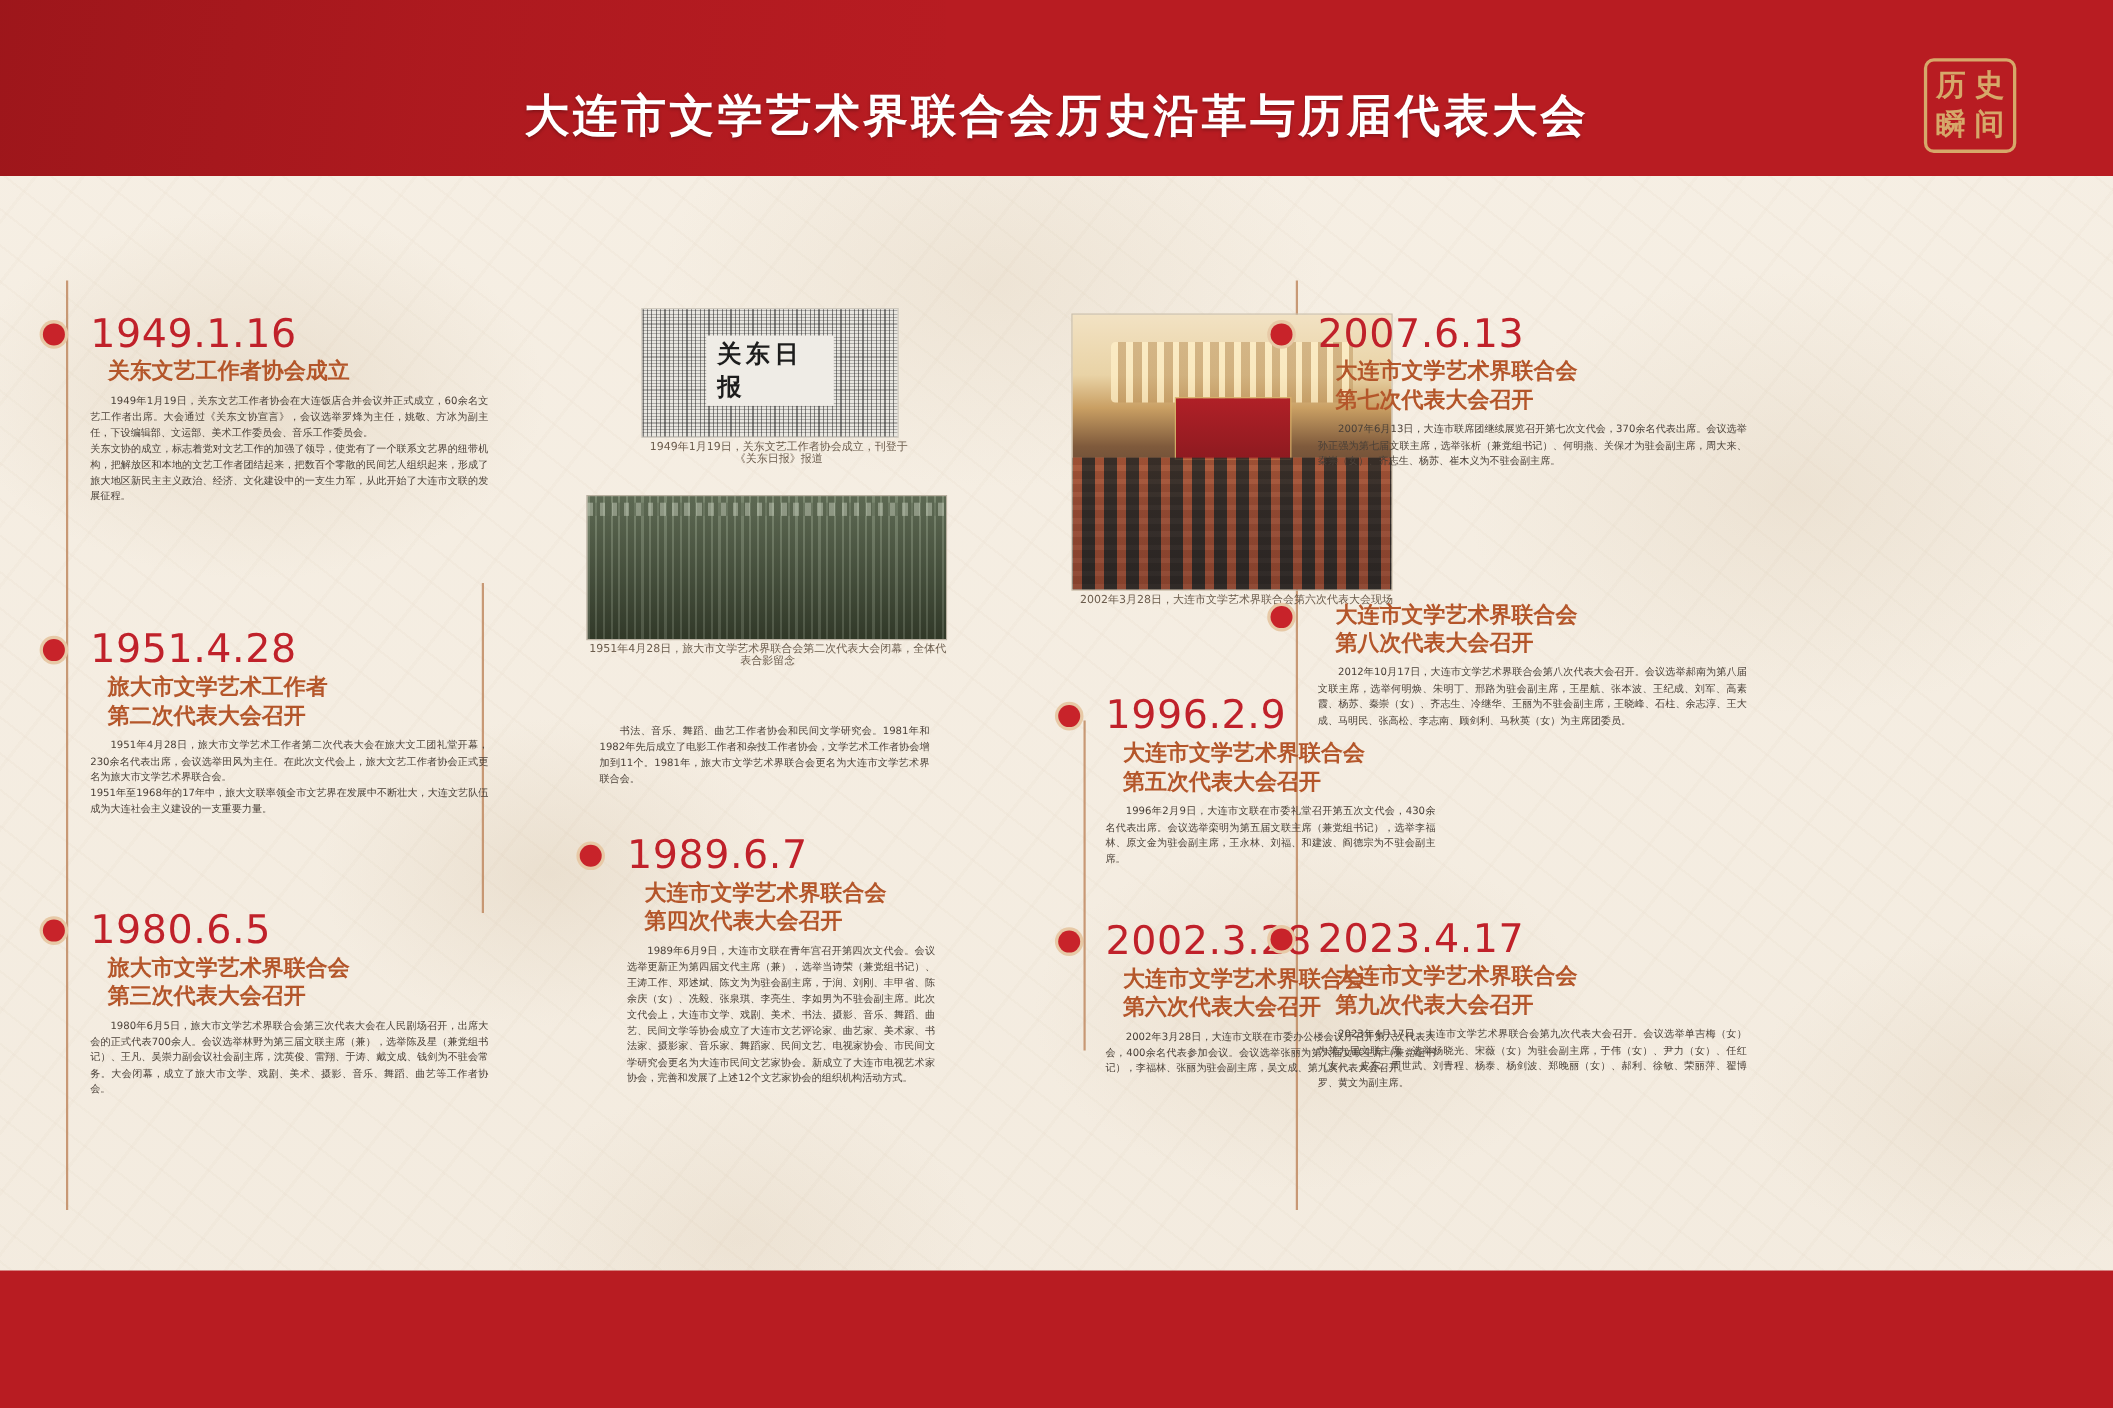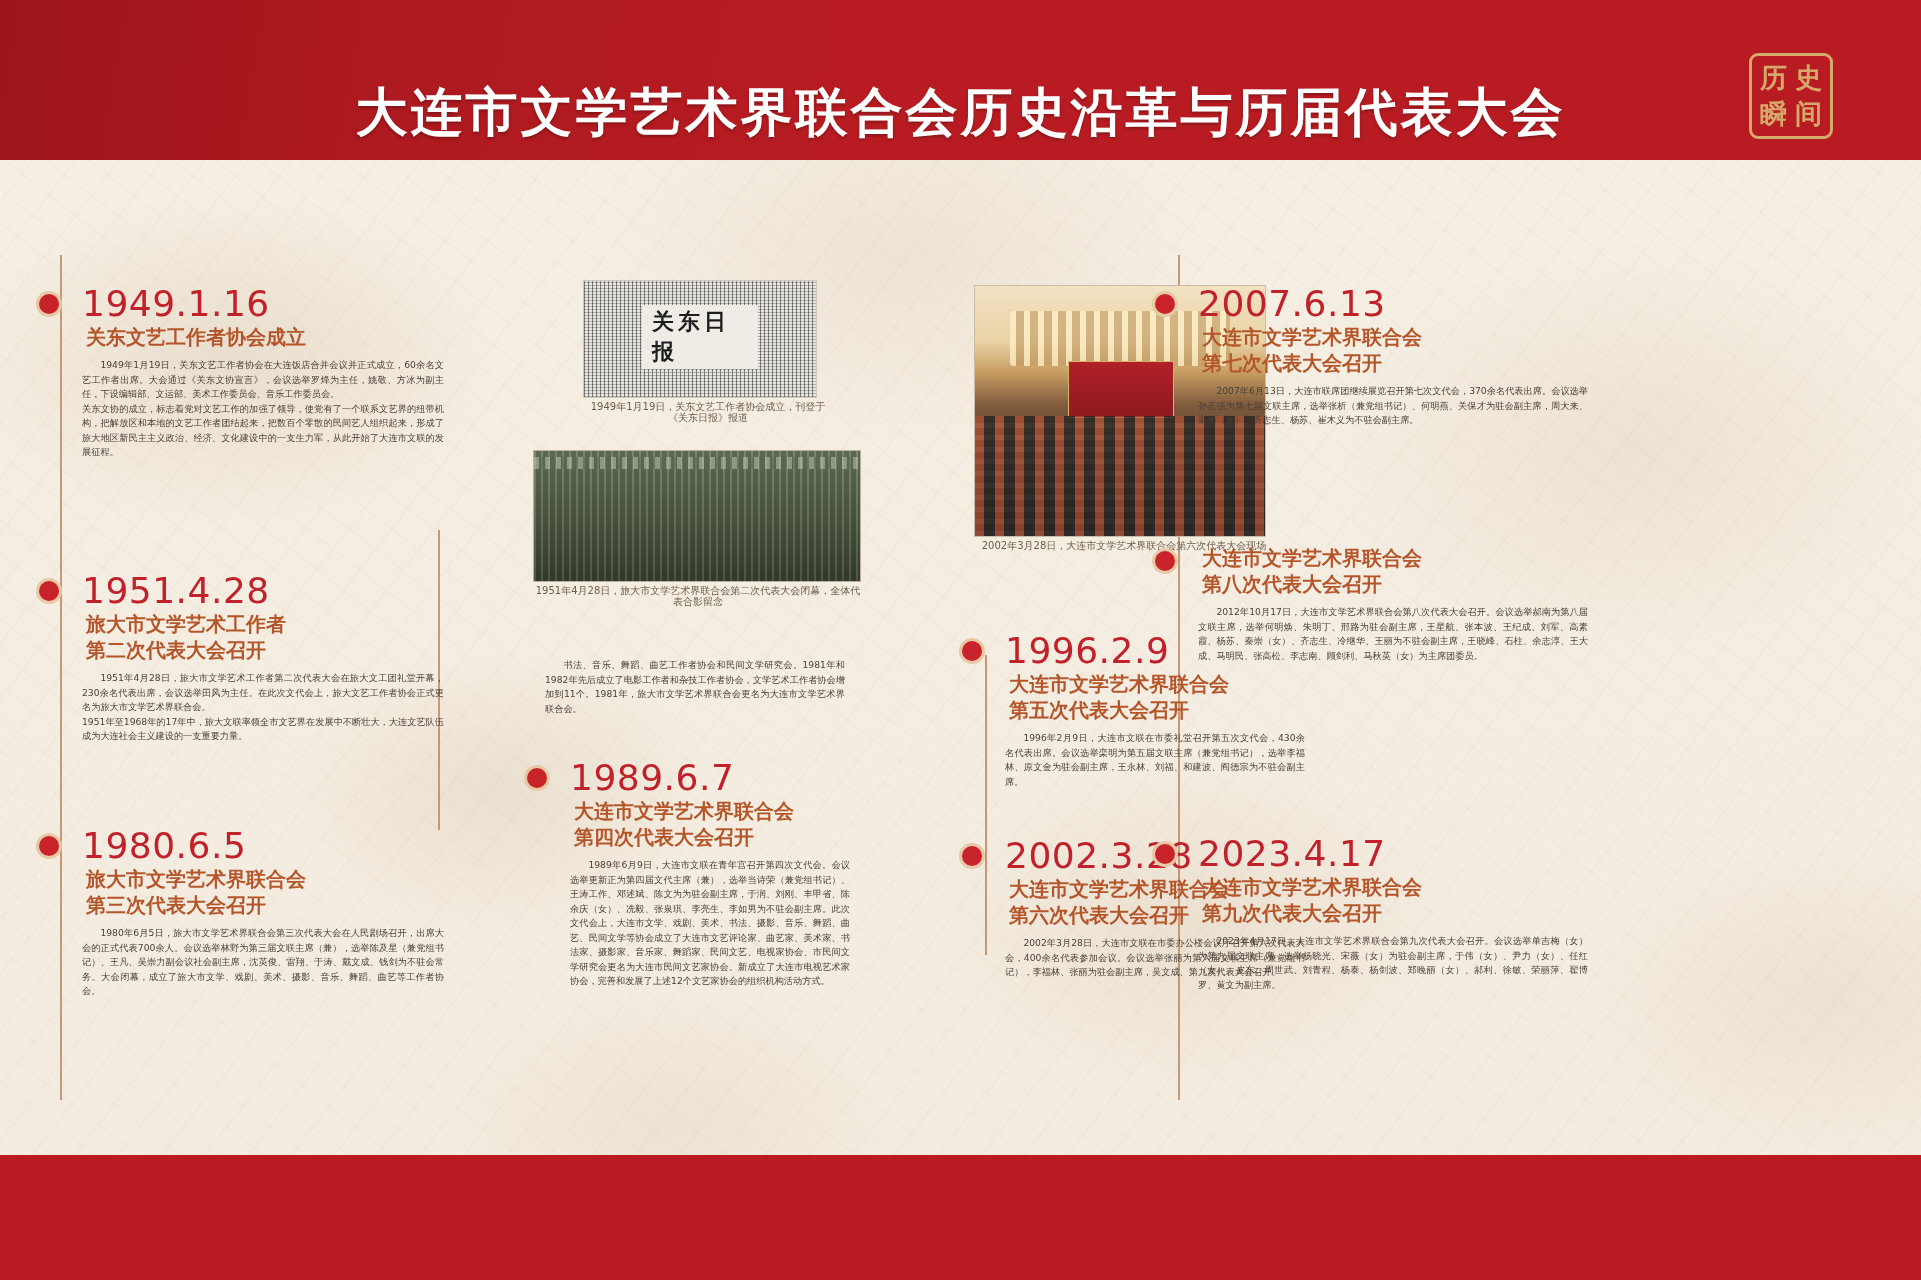--- a/index.html
+++ b/index.html
@@ -36,21 +36,21 @@
   .band.top{top:0;height:160px;}
   .band.bottom{top:1155px;height:125px;}
   .band.top:before{
     content:"";position:absolute;left:0;top:0;width:860px;height:160px;
     background:linear-gradient(100deg,#8f1317 0%, #a7181d 45%, #b81c22 100%);
     opacity:.65;
   }
 
   .main-title{
     position:absolute;left:0;top:78px;width:1921px;text-align:center;
-    color:#ffffff;font-size:52px;font-weight:bold;letter-spacing:3px;
+    color:#ffffff;font-size:41px;font-weight:bold;letter-spacing:3px;
     font-family:"DejaVu Serif","Liberation Serif",serif;
     text-shadow:0 2px 3px rgba(0,0,0,.25);
   }
 
   
   .seal{
     position:absolute;right:88px;top:53px;width:84px;height:86px;
     border:3px solid #d6a86a;border-radius:9px;
     display:flex;flex-wrap:wrap;align-content:center;justify-content:center;
     padding:3px 4px;box-sizing:border-box;
@@ -71,21 +71,21 @@
   .dot{
     position:absolute;left:-13px;top:6px;width:20px;height:20px;border-radius:50%;
     background:#c8232a;box-shadow:0 0 0 3px #e7c9a6;
   }
   .date{
     color:#c0212a;font-size:36px;font-weight:normal;letter-spacing:.5px;
     font-family:"DejaVu Sans","Liberation Sans",sans-serif;line-height:32px;
     margin:0 0 4px 0;
   }
   .subtitle{
-    color:#b4562a;font-size:20px;font-weight:bold;line-height:26px;margin:0 0 8px 4px;
+    color:#b4562a;font-size:20px;font-weight:bold;line-height:26px;margin:0 0 8px 16px;
     font-family:"DejaVu Sans","Liberation Sans",sans-serif;
     white-space:pre-line;
   }
   .body{
     color:#4a4038;font-size:9.2px;line-height:14.5px;text-align:justify;
     text-indent:2em;font-family:"DejaVu Sans","Liberation Sans",sans-serif;
     white-space:pre-line;margin:0;
   }
   .entry-inner{padding-left:30px;}
 

